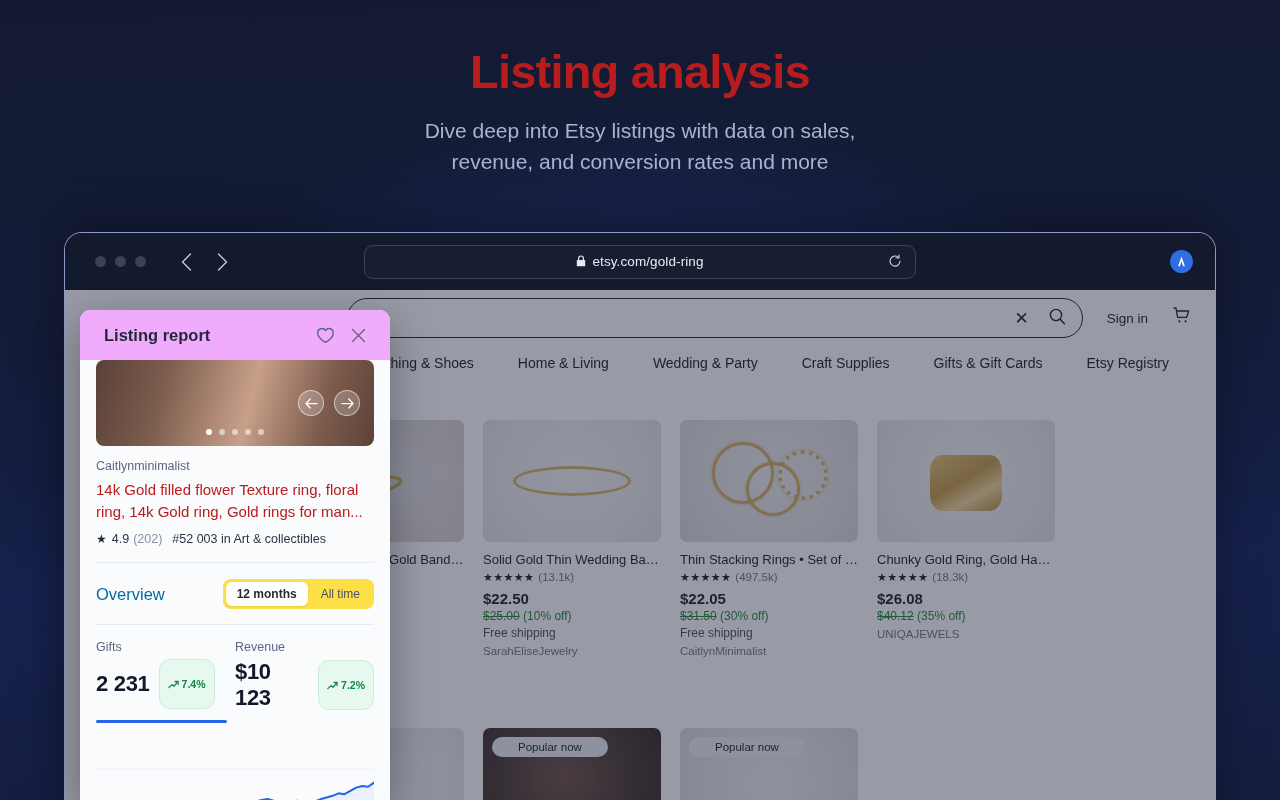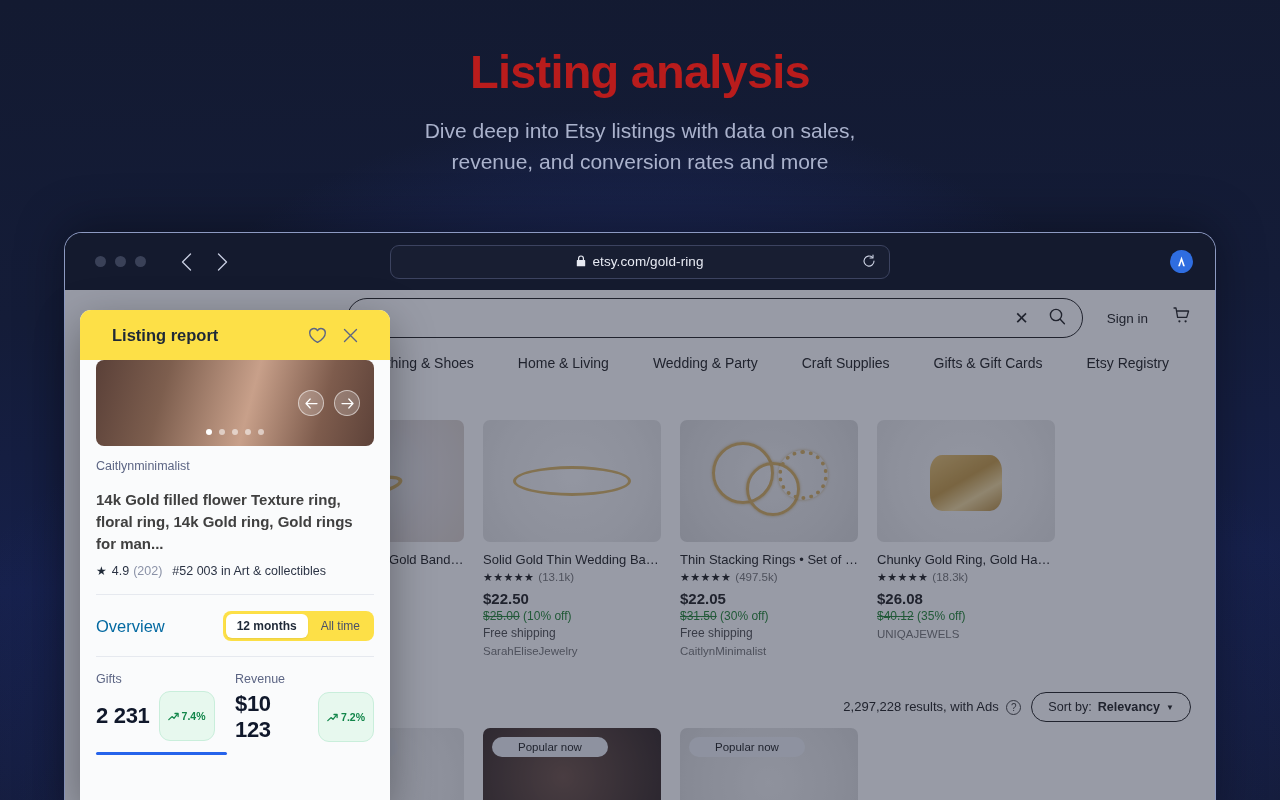--- a/index.html
+++ b/index.html
@@ -60,21 +60,21 @@
   .navbtns { display: flex; gap: 12px; margin-left: 28px; }
   .navbtn {
     width: 24px; height: 24px;
     display: flex; align-items: center; justify-content: center;
     color: #c9cfe2; font-size: 19px; line-height: 1;
     cursor: default;
   }
   .urlbar {
     position: absolute;
     left: 50%; transform: translateX(-50%);
-    width: 500px; height: 34px;
+    width: 552px; height: 34px;
     border: 1px solid #3c4360;
     border-radius: 9px;
     display: flex; align-items: center; justify-content: center;
     background: rgba(255,255,255,0.02);
   }
   .urlbar .lock { font-size: 11px; margin-right: 6px; color: #e7eaf3; }
   .urlbar .urltext { font-size: 13.5px; color: #e7eaf3; letter-spacing: 0.1px; }
   .urlbar .reload {
     position: absolute; right: 13px;
     color: #cdd3e4; font-size: 15px; line-height: 1;
@@ -226,22 +226,22 @@
     left: 80px; top: 310px;
     width: 310px; height: 490px;
     background: #fff;
     border-radius: 11px 11px 0 0;
     box-shadow: 0 14px 44px rgba(0,0,0,0.35);
     overflow: hidden;
   }
   .rep-head {
     height: 50px;
     display: flex; align-items: center;
-    padding: 0 32px;
-    background: #fde047;
+    padding: 0 24px;
+    background: #f0abfc;
   }
   .rep-title { font-size: 16.5px; font-weight: 700; color: #1f2937; }
   .rep-actions { margin-left: auto; display: flex; align-items: center; gap: 16px; }
   .ic { color: #5c6584; display: flex; }
   .rep-body { background: #fafbfc; padding: 0 16px 0; }
 
   .carousel {
     height: 86px;
     border-radius: 8px;
     position: relative;
@@ -260,22 +260,22 @@
     background: rgba(255,255,255,0.22);
     border: 1px solid rgba(255,255,255,0.55);
     display: flex; align-items: center; justify-content: center;
     color: #fff; font-size: 13px;
   }
   .carr.prev { right: 50px; }
   .carr.next { right: 14px; }
 
   .shopname { margin-top: 13px; font-size: 12.5px; color: #5c6584; }
   .listing-ttl {
-    margin-top: 16px;
-    font-size: 15px; line-height: 22px; font-weight: 700; color: #404040;
+    margin-top: 6px;
+    font-size: 15px; line-height: 22px; font-weight: 400; color: #b91c1c;
   }
   .meta-row {
     margin-top: 9px;
     display: flex; align-items: center;
     font-size: 12.5px; color: #2c3445;
   }
   .meta-row .star { color: #1f2937; font-size: 12px; margin-right: 5px; }
   .meta-row .rev { color: #8a91a6; margin-left: 4px; }
   .meta-row .rank { margin-left: 10px; color: #2c3445; }
 
@@ -465,31 +465,20 @@
           <div class="ttl">Chunky Gold Ring, Gold Ham...</div>
           <div class="stars">
             <span>★★★★★</span><span class="cnt">(18.3k)</span>
           </div>
           <div class="price">$26.08</div>
           <div class="wasprice"><s>$40.12</s><span> (35% off)</span></div>
           <div class="shop">UNIQAJEWELS</div>
         </div>
       </div>
 
-      <div class="results-bar">
-        <div class="results-count">
-          <span>2,297,228 results, with Ads</span>
-          <span class="help-icon">?</span>
-        </div>
-        <div class="sortby">
-          <span>Sort by:</span>
-          <b>Relevancy</b>
-          <span class="caret">▼</span>
-        </div>
-      </div>
 
       <div class="grid2">
         <div class="card" style="flex:0 0 178px;">
           <div class="thumb"></div>
         </div>
         <div class="card">
           <div class="thumb">
             <div class="ph ph-grey"></div>
             <div class="badge">Bestseller</div>
           </div>

